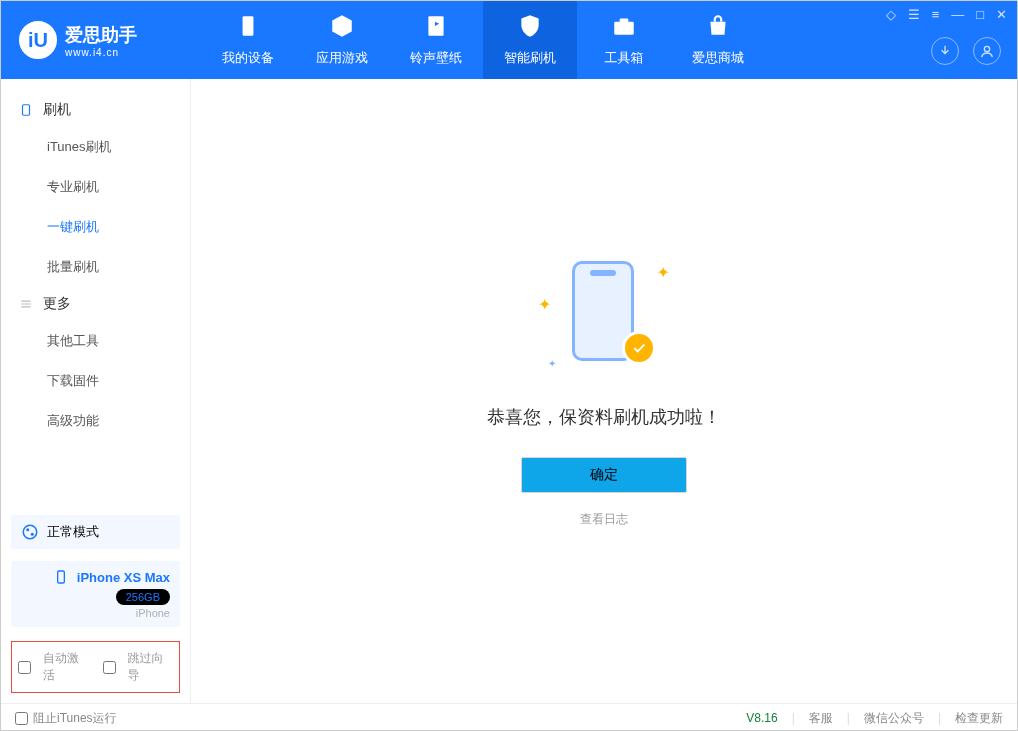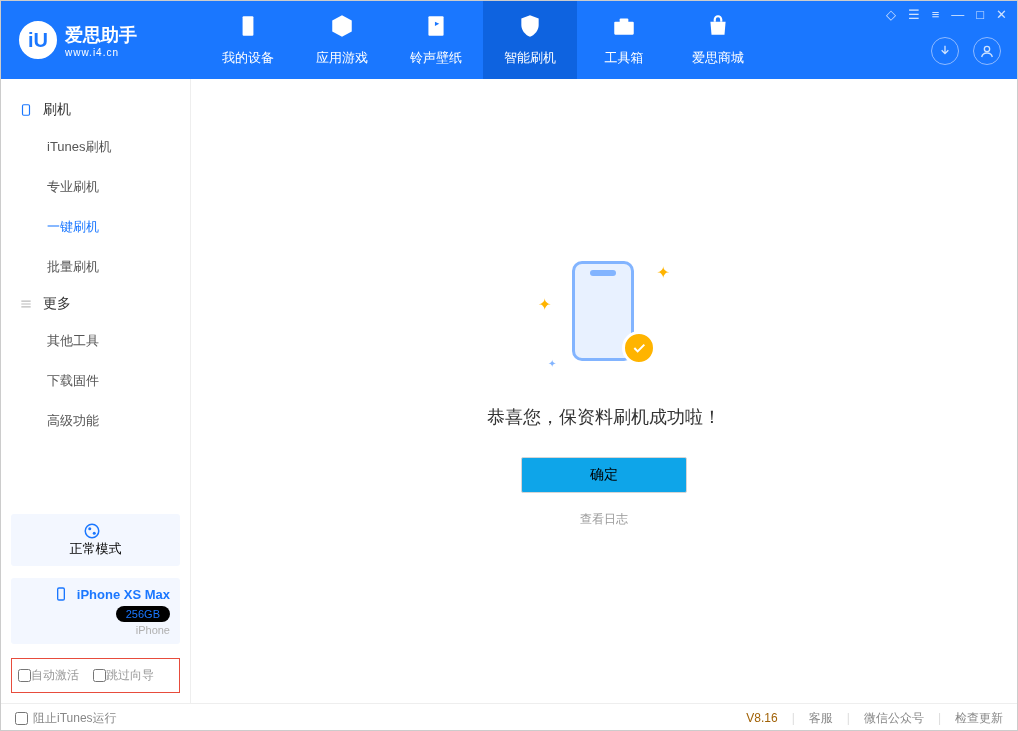--- a/index.html
+++ b/index.html
@@ -26,50 +26,50 @@
 
 .body-area { display: flex; height: 624px; }
 
 .sidebar { width: 190px; border-right: 1px solid #eee; display: flex; flex-direction: column; }
 .side-sections { flex: 1; overflow: auto; padding-top: 14px; }
 .section-title { display: flex; align-items: center; font-size: 14px; color: #333; padding: 8px 18px; font-weight: 500; }
 .section-title svg { width: 14px; height: 14px; margin-right: 10px; }
 .side-item { font-size: 13px; color: #555; padding: 11px 10px 11px 46px; cursor: pointer; }
 .side-item.active { color: #1a77ff; }
 
-.mode-box, .device-box { margin: 6px 10px; padding: 8px 10px; background: #f3f7ff; border-radius: 3px; font-size: 13px; display: flex; align-items: center; flex-direction: column; }
+.mode-box, .device-box { margin: 6px 10px; padding: 8px 10px; background: #f3f7ff; border-radius: 3px; font-size: 13px; display: flex; align-items: center; }
 .mode-box svg { width: 18px; height: 18px; margin-right: 8px; }
 .device-box { flex-direction: column; align-items: flex-end; }
 .device-row { display: flex; align-items: center; font-weight: 600; color: #1a77ff; font-size: 13px; }
 .device-row svg { width: 16px; height: 16px; margin-right: 8px; }
 .storage-badge { margin-top: 4px; margin-left: 24px; background: #000000; color: #1a77ff; font-size: 11px; padding: 2px 10px; border-radius: 10px; }
 .device-type { margin-left: 24px; margin-top: 2px; font-size: 11px; color: #b0b0b0; }
 
 .checks-box { margin: 8px 10px 10px 10px; border: 1.5px solid #e74c3c; padding: 8px 6px; display: flex; gap: 14px; font-size: 12px; color: #999; }
-.checks-box label { display: flex; align-items: center; gap: 0; cursor: pointer; }
+.checks-box label { display: flex; align-items: center; gap: 12px; cursor: pointer; }
 .checks-box input { width: 13px; height: 13px; }
 
 .main { flex: 1; display: flex; flex-direction: column; align-items: center; justify-content: center; position: relative; }
 .illus { position: relative; width: 140px; height: 120px; margin-bottom: 30px; }
 .phone { width: 62px; height: 100px; border: 3px solid #82b4ff; border-radius: 10px; background: #e8f1ff; position: absolute; left: 38px; top: 6px; }
 .phone::before { content: ""; position: absolute; top: 6px; left: 50%; transform: translateX(-50%); width: 26px; height: 6px; background: #82b4ff; border-radius: 3px; }
 .check-badge { position: absolute; right: 18px; bottom: 10px; width: 34px; height: 34px; background: #ffb400; border-radius: 50%; border: 3px solid #fff; display: flex; align-items: center; justify-content: center; }
 .check-badge svg { width: 16px; height: 16px; stroke: #fff; stroke-width: 3; fill: none; }
 .sparkle { position: absolute; color: #ffb400; font-size: 16px; }
 .sp1 { left: 4px; top: 40px; } .sp2 { right: 4px; top: 8px; } .sp3 { left: 14px; bottom: 6px; color: #82b4ff; font-size: 10px; }
 
 .msg { font-size: 18px; color: #333; margin-bottom: 28px; }
 .ok-btn { border: 1px solid #d5d5d5; background: #0ea5e9; padding: 8px 68px; font-size: 14px; cursor: pointer; border-radius: 2px; margin-bottom: 18px; }
 .log-link { font-size: 12px; color: #999; cursor: pointer; }
 
 .footer { height: 29px; border-top: 1px solid #eee; display: flex; align-items: center; padding: 0 14px; font-size: 12px; color: #888; }
 .footer .left { display: flex; align-items: center; gap: 6px; }
 .footer .right { margin-left: auto; display: flex; align-items: center; gap: 14px; }
 .footer .sep { color: #ddd; }
-.footer .ver { color: #a16207; }
+.footer .ver { color: #15803d; }
 .footer a { color: #888; cursor: pointer; }
 </style>
 </head>
 <body>
 
 <div class="header">
   <div class="logo-area">
     <div class="logo-icon">iU</div>
     <div class="logo-text">
       <div class="logo-title">爱思助手</div>

